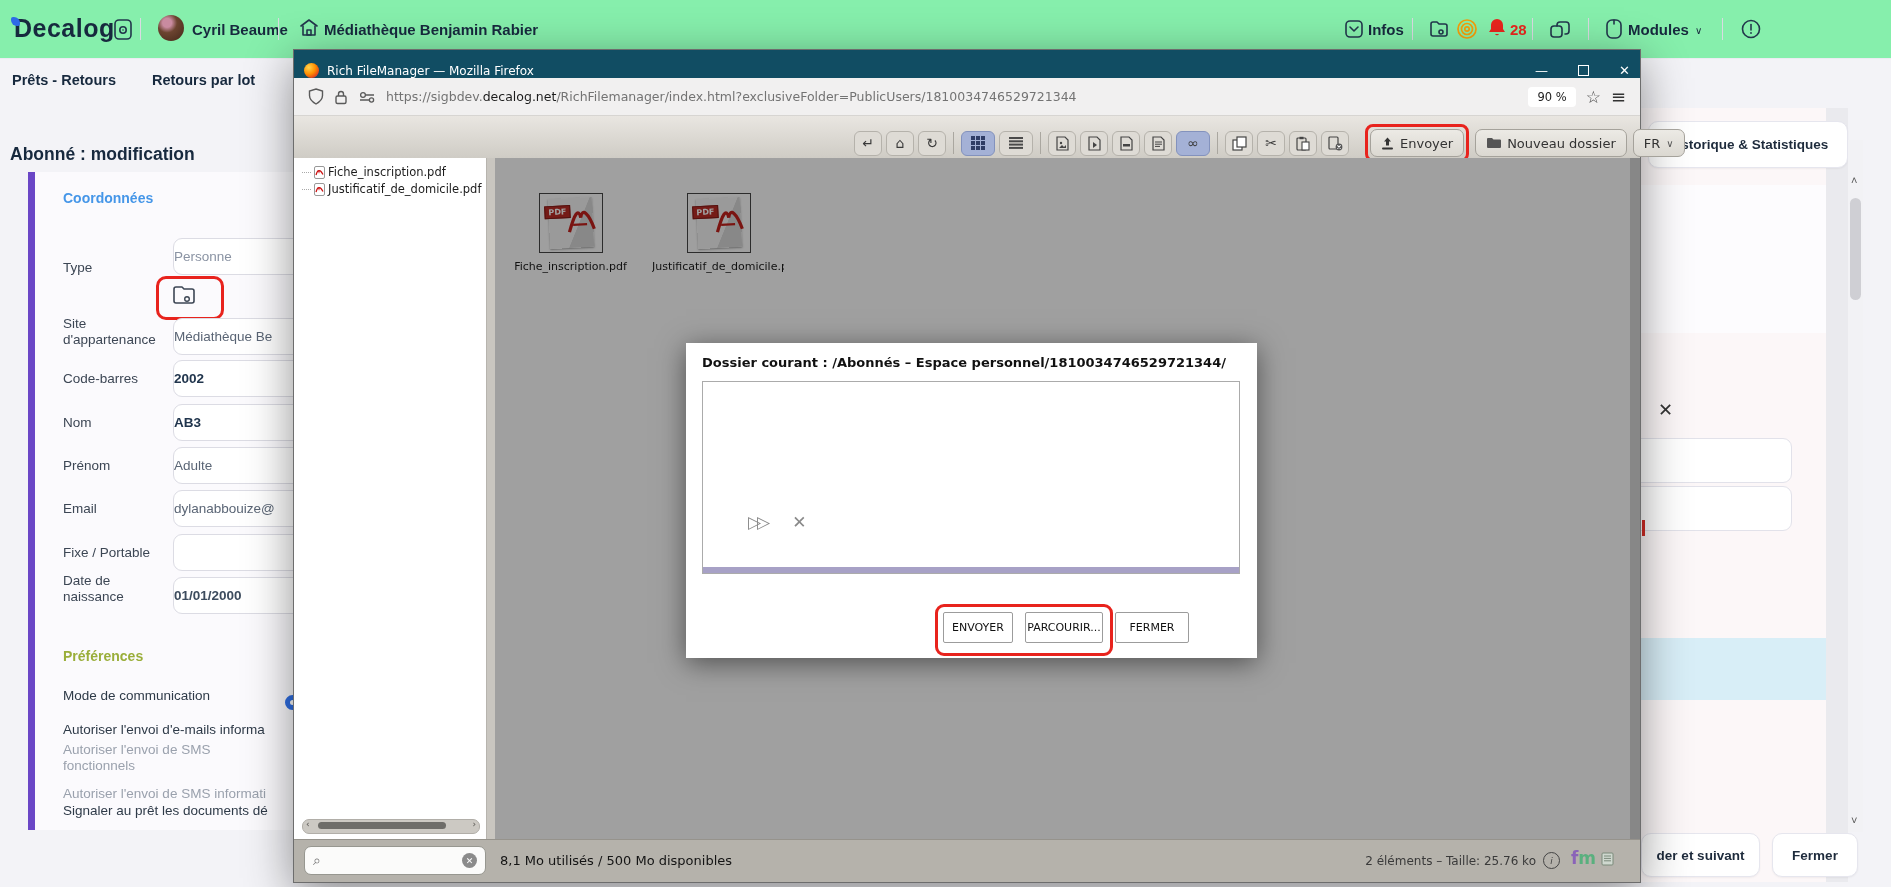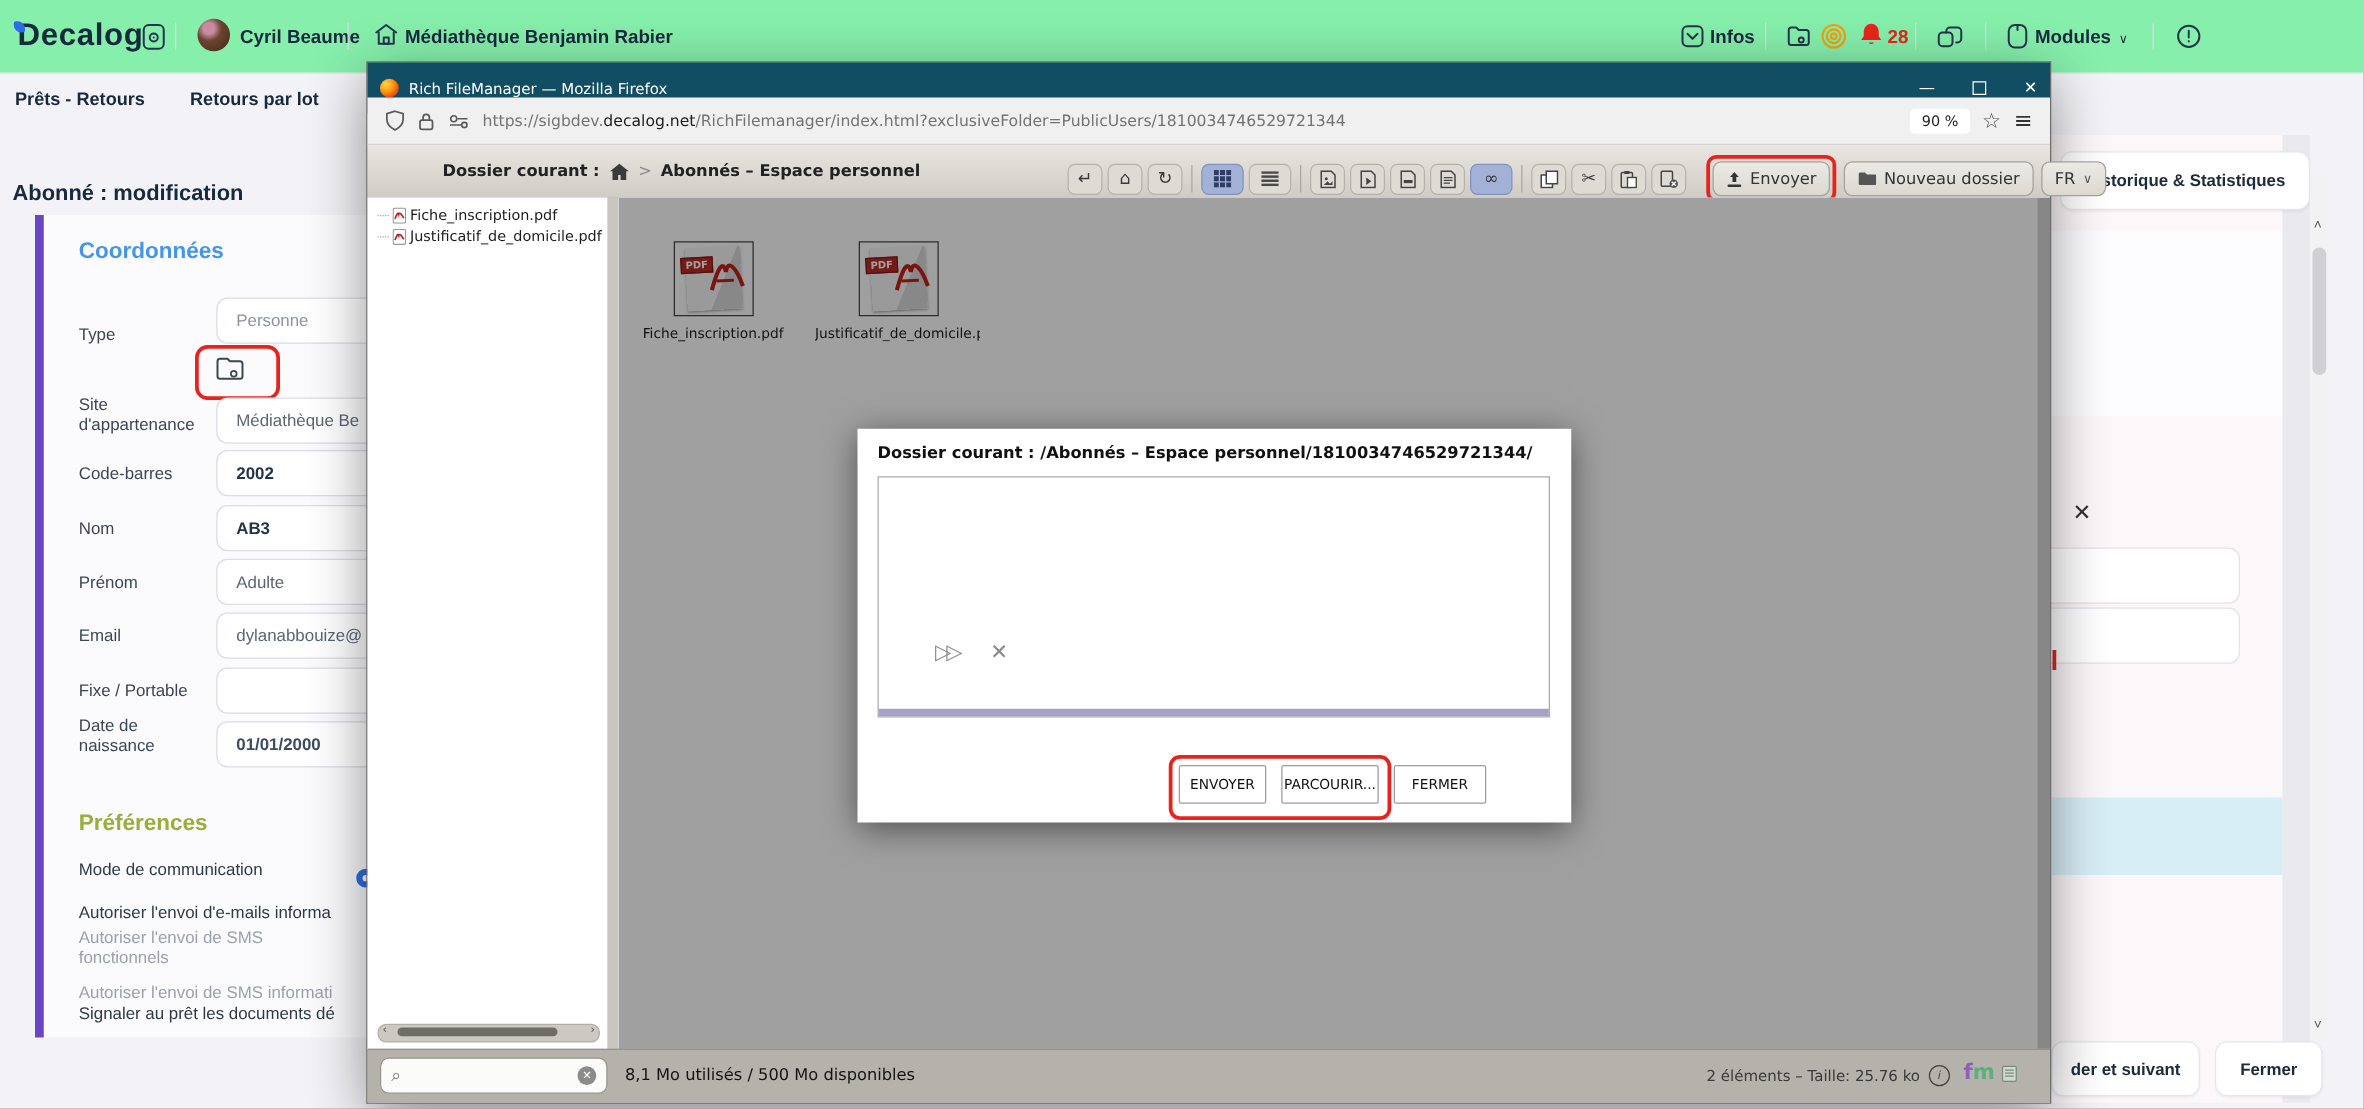--- a/index.html
+++ b/index.html
@@ -13,25 +13,25 @@
   .tbtxt{font-weight:700;color:#17293e;font-size:15px;}
   .avatar{width:26px;height:26px;border-radius:50%;background:radial-gradient(circle at 35% 30%,#c98ba0 18%,#6c4430 40%,#4a2c1d 90%);}
   .badge28{color:#e8251d;font-weight:800;font-size:15px;}
   .icon-stroke{stroke:#22374c;fill:none;stroke-width:1.6;stroke-linecap:round;stroke-linejoin:round;}
   
   .tab{position:absolute;font-weight:700;color:#17293e;font-size:14.5px;}
   .page-title{position:absolute;left:10px;top:132px;font-size:17.5px;font-weight:800;color:#17293e;}
   
   .form-card{position:absolute;left:28px;top:172px;width:272px;height:658px;background:#fbfafd;border-left:7px solid #6a46c6;}
   .flabel{position:absolute;left:28px;font-size:13.5px;color:#3c4654;}
-  .finput{position:absolute;left:138px;width:150px;height:37px;background:#fff;border:1px solid #dcdce4;border-radius:9px;font-size:13.5px;color:#5a6575;display:flex;align-items:center;padding-left:15px;box-sizing:border-box;}
+  .finput{position:absolute;left:138px;width:150px;height:37px;background:#fff;border:1px solid #dcdce4;border-radius:9px;font-size:13.5px;color:#5a6575;display:flex;align-items:center;box-sizing:border-box;}
   .finput.bold{font-weight:700;color:#21354d;}
   .finput.date{font-weight:600;color:#3d4c5e;}
   .finput.ghost{color:#8a93a3;}
-  .sechead{position:absolute;left:28px;font-size:18px;font-weight:700;}
+  .sechead{position:absolute;left:28px;font-size:14px;font-weight:700;}
   .pref{position:absolute;left:28px;width:240px;font-size:13.5px;color:#2e3a48;line-height:1.2;}
   .pref.muted{color:#9aa1ad;}
   .red-annot{position:absolute;border:3px solid #e8231d;border-radius:10px;}
   .radio{position:absolute;width:15px;height:15px;border-radius:50%;border:5px solid #2f6fe4;background:#fff;box-sizing:border-box;}
   
   .white-btn{position:absolute;background:#fff;border:1px solid #e6e6ee;border-radius:10px;color:#1e2b3c;font-weight:600;font-size:13.5px;display:flex;align-items:center;justify-content:center;box-shadow:0 1px 2px rgba(0,0,0,.05);}
   .vscroll{position:absolute;left:1848px;top:140px;width:15px;height:692px;background:#f2f2f5;color:#555;font-size:11px;text-align:center;}
   
   .ff{position:absolute;left:294px;top:50px;width:1346px;height:832px;box-shadow:0 12px 45px rgba(0,0,0,.45);outline:1px solid #6d6d6d;font-family:"DejaVu Sans",sans-serif;}
   .ff-title{position:absolute;left:0;top:0;right:0;height:41px;background:#114d63;display:flex;align-items:center;padding:0 10px;color:#fff;font-size:12px;box-sizing:border-box;}
@@ -263,30 +263,20 @@
             <circle cx="13.5" cy="9" r="2.1" fill="none" stroke="#5a5a5a" stroke-width="1.3"></circle>
           </svg>
       </span>
       <span class="urltxt"><span>https://sigbdev.</span><b>decalog.net</b><span>/RichFilemanager/index.html?exclusiveFolder=PublicUsers/1810034746529721344</span></span>
       <span class="zoomchip">90 %</span>
       <span style="font-size:17px;color:#4a4a4a;">☆</span>
       <span style="font-size:18px;color:#333;">≡</span>
     </div>
 
     <div class="fm-toolbar">
-      <div class="crumb">
-        <b>Dossier courant :</b>
-        <span>
-          <svg width="17" height="15" viewBox="0 0 17 15">
-              <path d="M8.5 1L1 7h2v7h4.5v-4h2v4H14V7h2z" fill="#3a3a3a"></path>
-            </svg>
-        </span>
-        <span style="color:#8a8a8a;">&gt;</span>
-        <b>Abonnés – Espace personnel</b>
-      </div>
 
       <div class="tbrow">
         <span class="tb">↵</span>
         <span class="tb">⌂</span>
         <span class="tb">↻</span>
         <span class="tbsep"></span>
         <span class="tb active">
           <svg width="14" height="14" viewBox="0 0 14 14">
               <g fill="#2f3d66">
                 <rect x="0" y="0" width="4" height="4"></rect>

